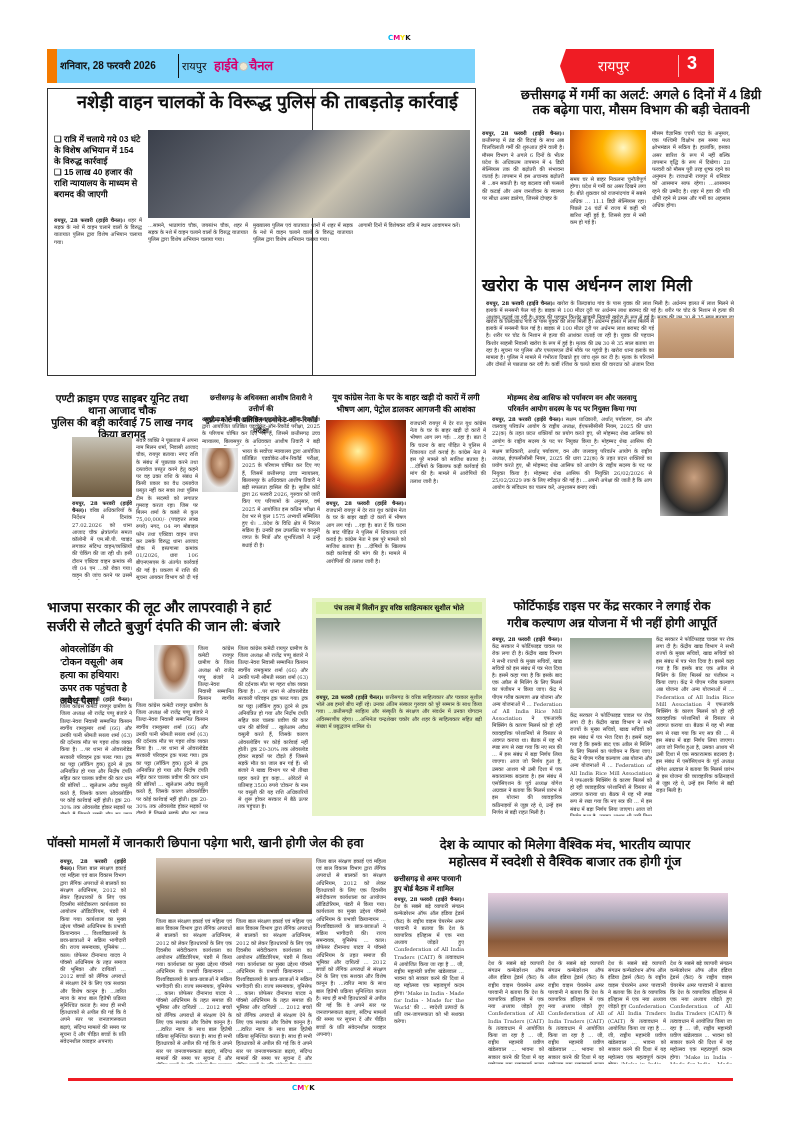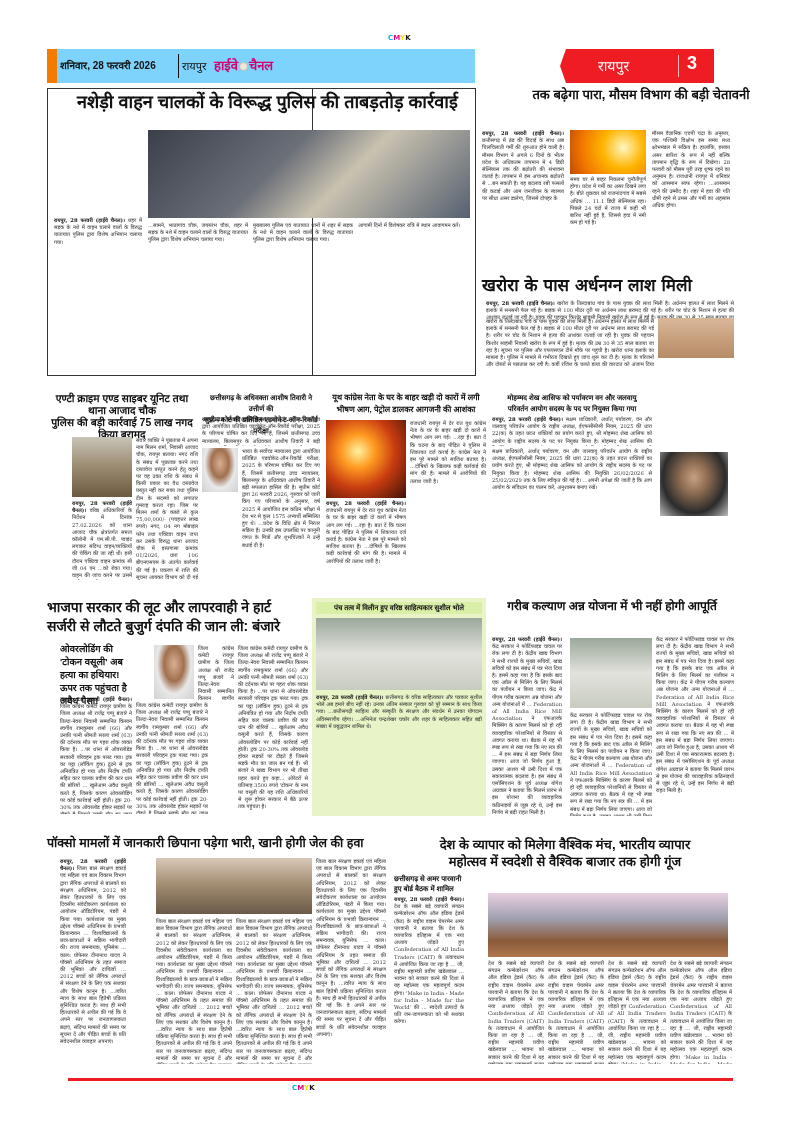--- a/index.html
+++ b/index.html
@@ -63,37 +63,42 @@
 <div class="abs section-tab" style="left:560px; width:154px;">
   <span class="name" style="left:38px;">रायपुर</span>
   <div class="bar" style="left:118px;"></div>
   <span class="pg" style="left:127px;">3</span>
 </div>
 <div class="abs" style="left:47px; top:49px; width:513px; height:34px; background:#fccc00; z-index:-1;"></div>
 <div class="abs" style="left:47px; top:49px; width:10px; height:34px; background:#f47a00;"></div>
 
 <div class="abs box" style="left:47px; top:88px; width:266px; height:288px;">
   <div class="hl" style="position:absolute; left:20px; top:3px; width:420px; font-size:18px; white-space:nowrap;margin-left:9px;">नशेड़ी वाहन चालकों के विरूद्ध पुलिस की ताबड़तोड़ कार्रवाई</div>
+  <div style="position:absolute; left:6px; top:45px; width:88px;">
+    <div class="bullet">❑ <span>रात्रि में चलाये गये 03 घंटे के विशेष अभियान में 154 के विरुद्ध कार्रवाई</span></div>
+    <div class="bullet">❑ <span>15 लाख 40 हजार की राशि न्यायालय के माध्यम से बरामद की जाएगी</span></div>
+  </div>
   <div class="body-text" style="position:absolute; left:6px; top:128px; width:88px; height:156px; overflow:hidden;">
     <b>रायपुर, 28 फरवरी (हाईवे चैनल)।</b> <span>शहर में सड़क के नशे में वाहन चलाने वालों के विरुद्ध यातायात पुलिस द्वारा विशेष अभियान चलाया गया।</span>
   </div>
 </div>
 <div class="abs box" style="left:312px; top:88px; width:164px; height:288px; border-left:none;"></div>
 <div class="abs photo ph-night" style="left:148px; top:130px; width:322px; height:88px;"></div>
 <div class="abs body-text" style="left:148px; top:222px; width:100px; height:150px; overflow:hidden;">
   <span>...सामने, भाठागांव चौक, जयस्तंभ चौक,</span> <span>शहर में सड़क के नशे में वाहन चलाने वालों के विरुद्ध यातायात पुलिस द्वारा विशेष अभियान चलाया गया।</span>
 </div>
 <div class="abs body-text" style="left:253px; top:222px; width:100px; height:150px; overflow:hidden;">
   <span>मुख्यालय पुलिस एवं यातायात थानों में</span> <span>शहर में सड़क के नशे में वाहन चलाने वालों के विरुद्ध यातायात पुलिस द्वारा विशेष अभियान चलाया गया।</span>
 </div>
 <div class="abs body-text" style="left:358px; top:222px; width:110px; height:150px; overflow:hidden;">
   <span>आगामी दिनों में विशेषकर रात्रि में स्थान</span> <span>आवागमन करें।</span>
 </div>
 
 <div class="abs hl" style="left:482px; top:88px; width:318px; font-size:13px; text-align:center;">
+  <div>छत्तीसगढ़ में गर्मी का अलर्ट: अगले 6 दिनों में 4 डिग्री</div>
   <div>तक बढ़ेगा पारा, मौसम विभाग की बड़ी चेतावनी</div>
 </div>
 <div class="abs body-text" style="left:482px; top:130px; width:82px; height:108px; overflow:hidden;">
   <b>रायपुर, 28 फरवरी (हाईवे चैनल)।</b> <span>छत्तीसगढ़ में ठंड की विदाई के साथ अब चिलचिलाती गर्मी की शुरुआत होने वाली है। मौसम विभाग ने अगले 6 दिनों के भीतर प्रदेश के अधिकतम तापमान में 4 डिग्री सेल्सियस तक की बढ़ोतरी की संभावना जताई है। तापमान में इस अचानक बढ़ोतरी से ...बन सकती है। यह बदलाव रबी फसलों की कटाई और आम जनजीवन के स्वास्थ्य पर सीधा असर डालेगा, जिससे दोपहर के</span>
 </div>
 <div class="abs photo ph-sun" style="left:570px; top:130px; width:76px; height:44px;"></div>
 <div class="abs body-text" style="left:570px; top:176px; width:76px; height:62px; overflow:hidden;">
   <span>समय घर से बाहर निकलना चुनौतीपूर्ण होगा। प्रदेश में गर्मी का असर दिखने लगा है। बीते शुक्रवार को राजनांदगांव में सबसे अधिक ... 11.1 डिग्री सेल्सियस रहा। पिछले 24 घंटों में राज्य में कहीं भी बारिश नहीं हुई है, जिससे हवा में नमी कम हो गई है।</span>
 </div>
 <div class="abs body-text" style="left:652px; top:130px; width:78px; height:108px; overflow:hidden;">
@@ -178,20 +183,21 @@
 
 <div class="abs green-box" style="left:312px; top:598px; width:174px; height:218px;">
   <div class="green-title hl" style="position:absolute; left:4px; top:4px; width:166px; font-size:7px; padding:2px; text-align:center;">पंच तत्व में विलीन हुए वरिष्ठ साहित्यकार सुशील भोले</div>
   <div class="photo ph-group" style="position:absolute; left:4px; top:20px; width:166px; height:72px;"></div>
   <div class="body-text" style="position:absolute; left:4px; top:96px; width:166px; height:118px; overflow:hidden;">
     <b>रायपुर, 28 फरवरी (हाईवे चैनल)।</b> <span>छत्तीसगढ़ के वरिष्ठ साहित्यकार और पत्रकार सुशील भोले अब हमारे बीच नहीं रहे। उनका अंतिम संस्कार गुरुवार को पूरे सम्मान के साथ किया गया। ...छत्तीसगढ़ी साहित्य और संस्कृति के संरक्षण और संवर्धन में उनका योगदान अविस्मरणीय रहेगा। ...अभिनेता चन्द्रशेखर चकोर और शहर के साहित्यकार सहित बड़ी संख्या में प्रबुद्धजन शामिल थे।</span>
   </div>
 </div>
 
 <div class="abs hl" style="left:492px; top:598px; width:240px; font-size:12px; text-align:center; line-height:17px;">
+  <div>फोर्टिफाईड राइस पर केंद्र सरकार ने लगाई रोक</div>
   <div>गरीब कल्याण अन्न योजना में भी नहीं होगी आपूर्ति</div>
 </div>
 <div class="abs body-text" style="left:492px; top:636px; width:70px; height:180px; overflow:hidden;">
   <b>रायपुर, 28 फरवरी (हाईवे चैनल)।</b> <span>केंद्र सरकार ने फोर्टिफाइड चावल पर रोक लगा दी है। केंद्रीय खाद्य विभाग ने सभी राज्यों के मुख्य सचिवों, खाद्य सचिवों को इस संबंध में पत्र भेज दिया है। इसमें कहा गया है कि इसके बाद एक अप्रैल से मिलिंग के लिए मिलर्स का पंजीयन न किया जाए। केंद्र ने पीएम गरीब कल्याण अन्न योजना और अन्य योजनाओं में ... Federation of All India Rice Mill Association ने एफआरके मिक्सिंग के कारण मिलर्स को हो रही व्यावहारिक परेशानियों से विस्तार से अवगत कराया था। बैठक में यह भी स्पष्ट रूप से रखा गया कि नए सत्र की ... में इस संबंध में बड़ा निर्णय लिया जाएगा। आज जो निर्णय हुआ है, उसका आशय भी उसी दिशा में एक सकारात्मक बदलाव है। इस संबंध में एसोसिएशन के पूर्व अध्यक्ष योगेश अग्रवाल ने बताया कि मिलर्स प्रारंभ से इस योजना की व्यावहारिक कठिनाइयों से जूझ रहे थे, उन्हें इस निर्णय से बड़ी राहत मिली है।</span>
 </div>
 <div class="abs photo ph-group" style="left:570px; top:638px; width:82px; height:70px;"></div>
 <div class="abs body-text" style="left:570px; top:712px; width:82px; height:104px; overflow:hidden;">
   <span>केंद्र सरकार ने फोर्टिफाइड चावल पर रोक लगा दी है। केंद्रीय खाद्य विभाग ने सभी राज्यों के मुख्य सचिवों, खाद्य सचिवों को इस संबंध में पत्र भेज दिया है। इसमें कहा गया है कि इसके बाद एक अप्रैल से मिलिंग के लिए मिलर्स का पंजीयन न किया जाए। केंद्र ने पीएम गरीब कल्याण अन्न योजना और अन्य योजनाओं में ... Federation of All India Rice Mill Association ने एफआरके मिक्सिंग के कारण मिलर्स को हो रही व्यावहारिक परेशानियों से विस्तार से अवगत कराया था। बैठक में यह भी स्पष्ट रूप से रखा गया कि नए सत्र की ... में इस संबंध में बड़ा निर्णय लिया जाएगा। आज जो निर्णय हुआ है, उसका आशय भी उसी दिशा में एक सकारात्मक बदलाव है। इस संबंध में एसोसिएशन के पूर्व अध्यक्ष योगेश अग्रवाल ने बताया कि मिलर्स प्रारंभ से इस योजना की व्यावहारिक कठिनाइयों से जूझ रहे थे, उन्हें इस निर्णय से बड़ी राहत मिली है।</span>
 </div>
 <div class="abs body-text" style="left:656px; top:636px; width:78px; height:180px; overflow:hidden;">

